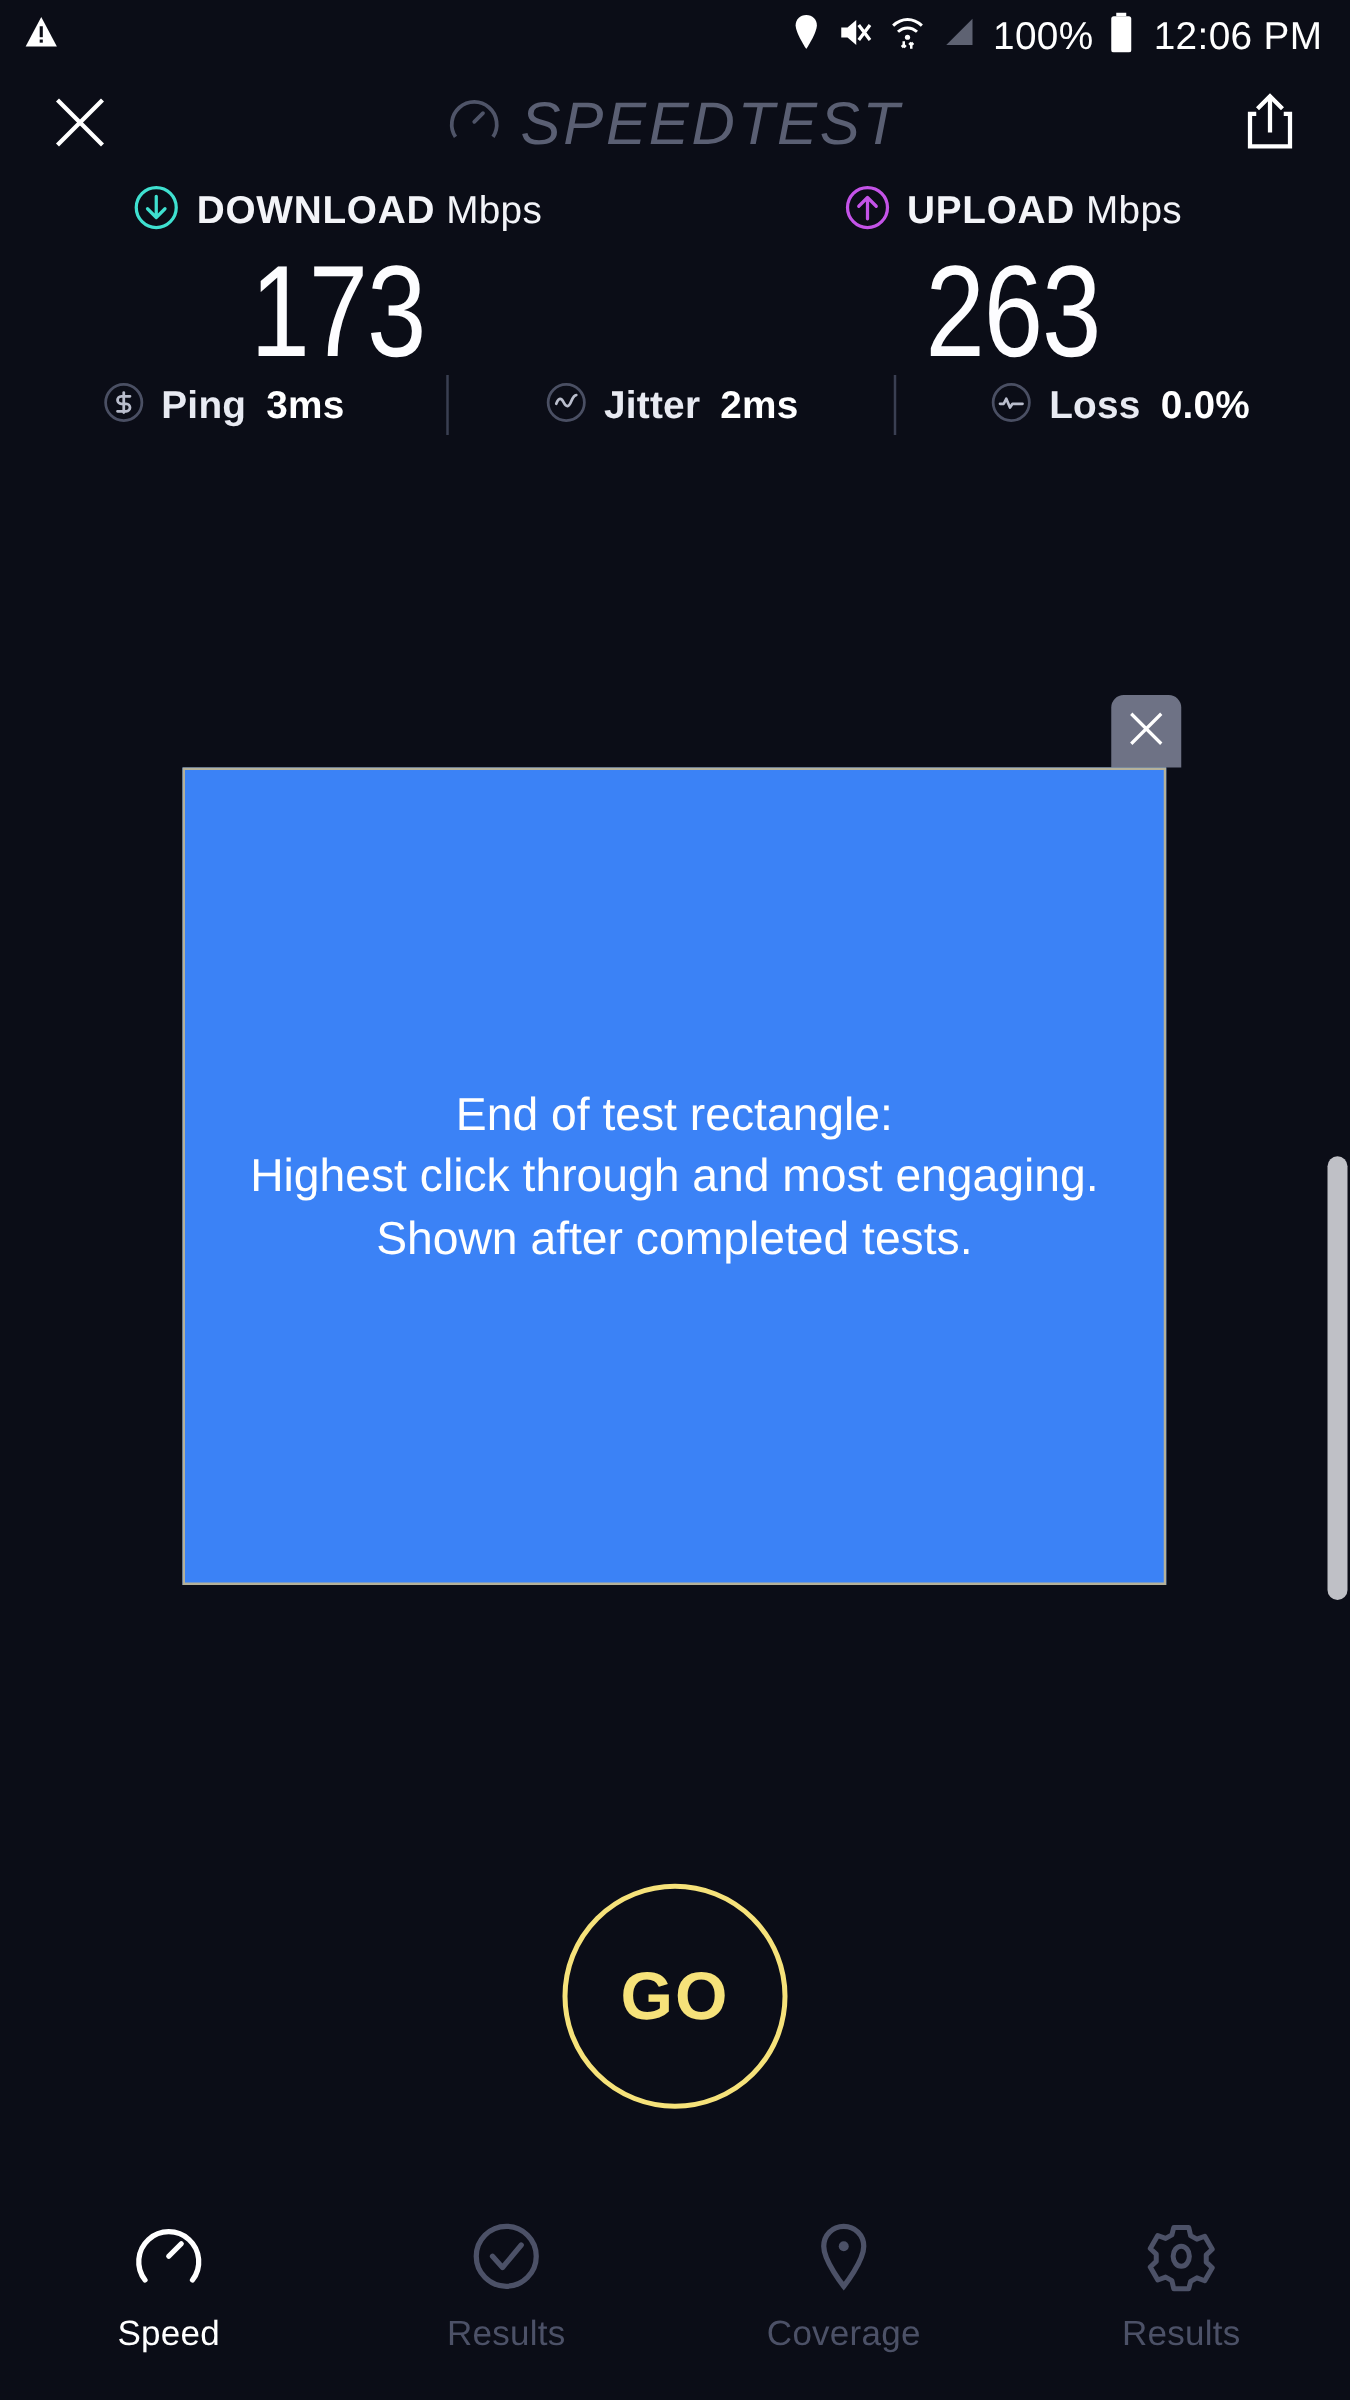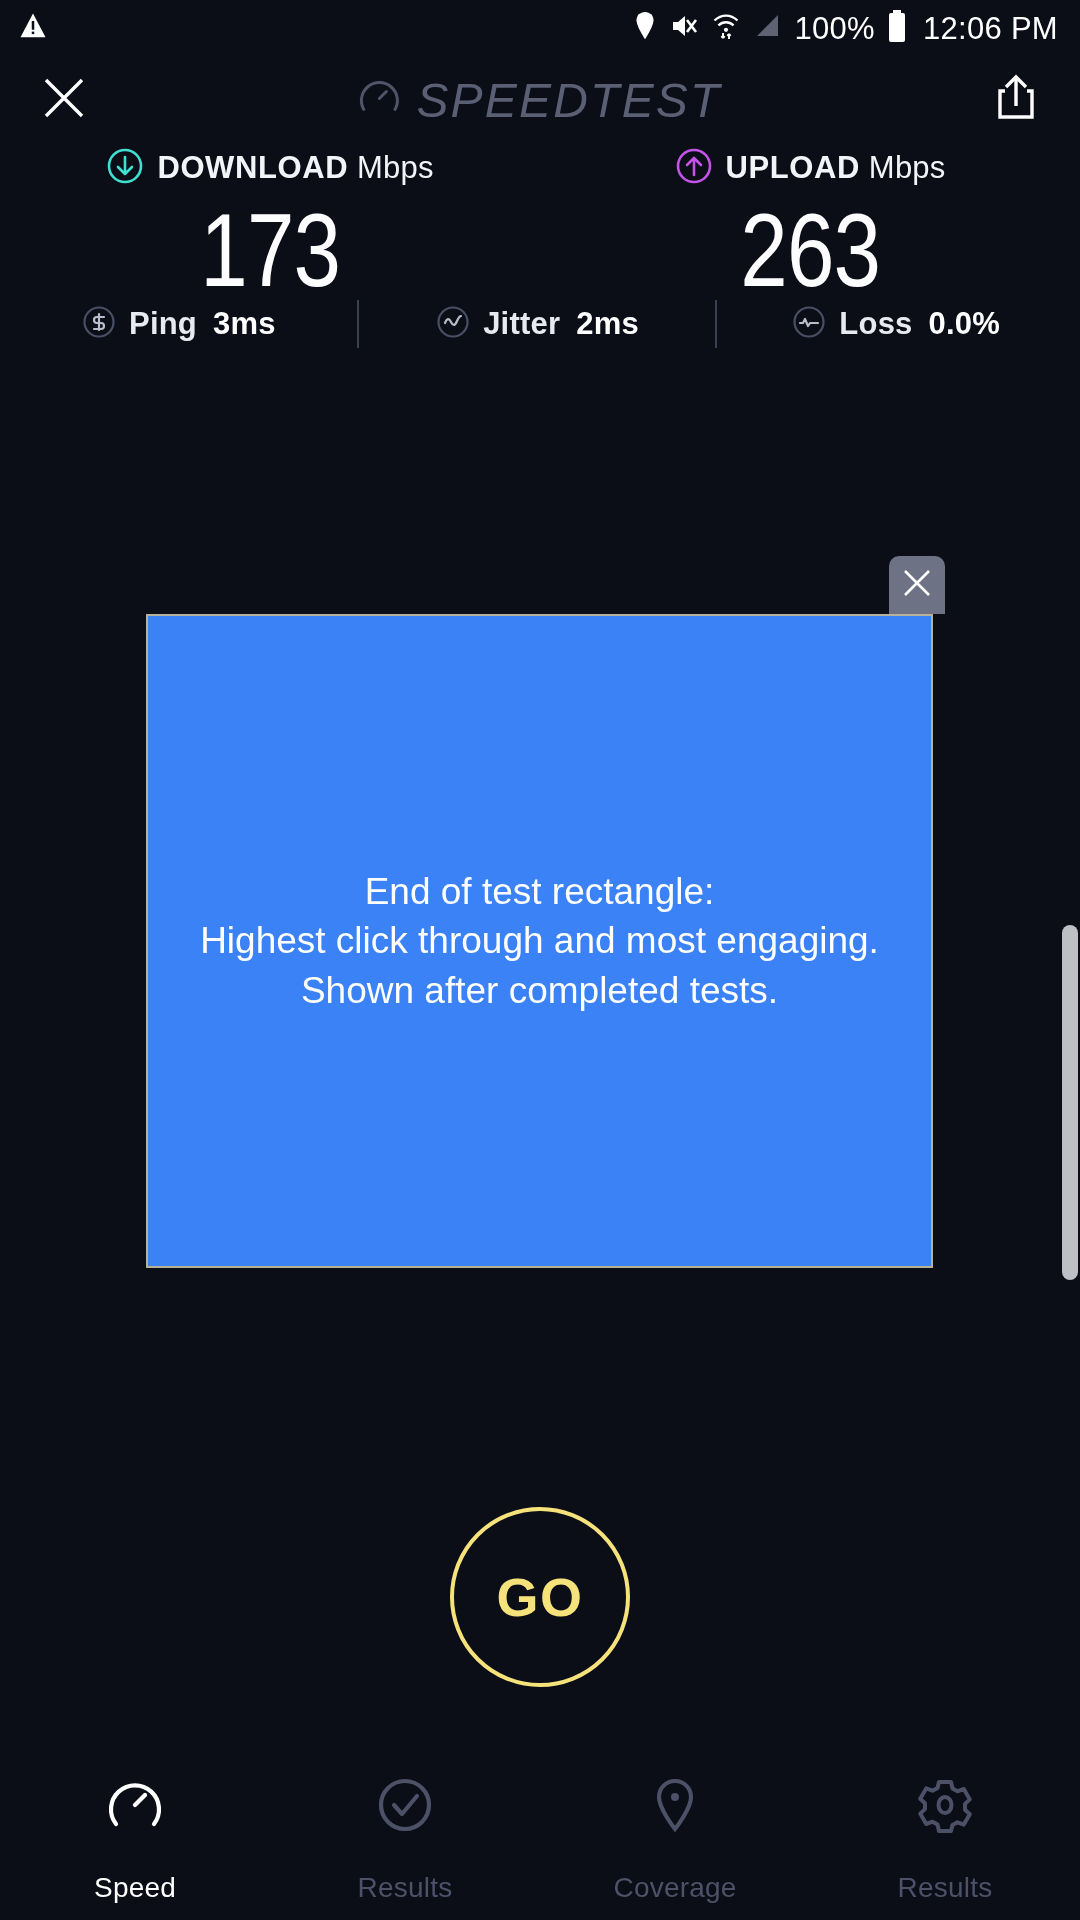--- a/index.html
+++ b/index.html
@@ -132,21 +132,21 @@
   .go-label{
     font-size:54px; font-weight:700; color:#f6e27a; letter-spacing:1.5px;
   }
 
   
   .bottomnav{
     position:absolute; left:0; bottom:0; width:1080px; height:160px;
     display:flex; align-items:flex-start; padding-top:14px;
   }
   .nav-item{
-    flex:1; display:flex; flex-direction:column; align-items:center; gap:32px;
+    flex:1; display:flex; flex-direction:column; align-items:center; gap:10px;
     cursor:pointer;
   }
   .nav-label{ font-size:28px; color:#4c5167; letter-spacing:.2px; }
   .nav-item.active .nav-label{ color:#ffffff; }
 </style>
 </head>
 <body>
 
 <div id="screen">
 

